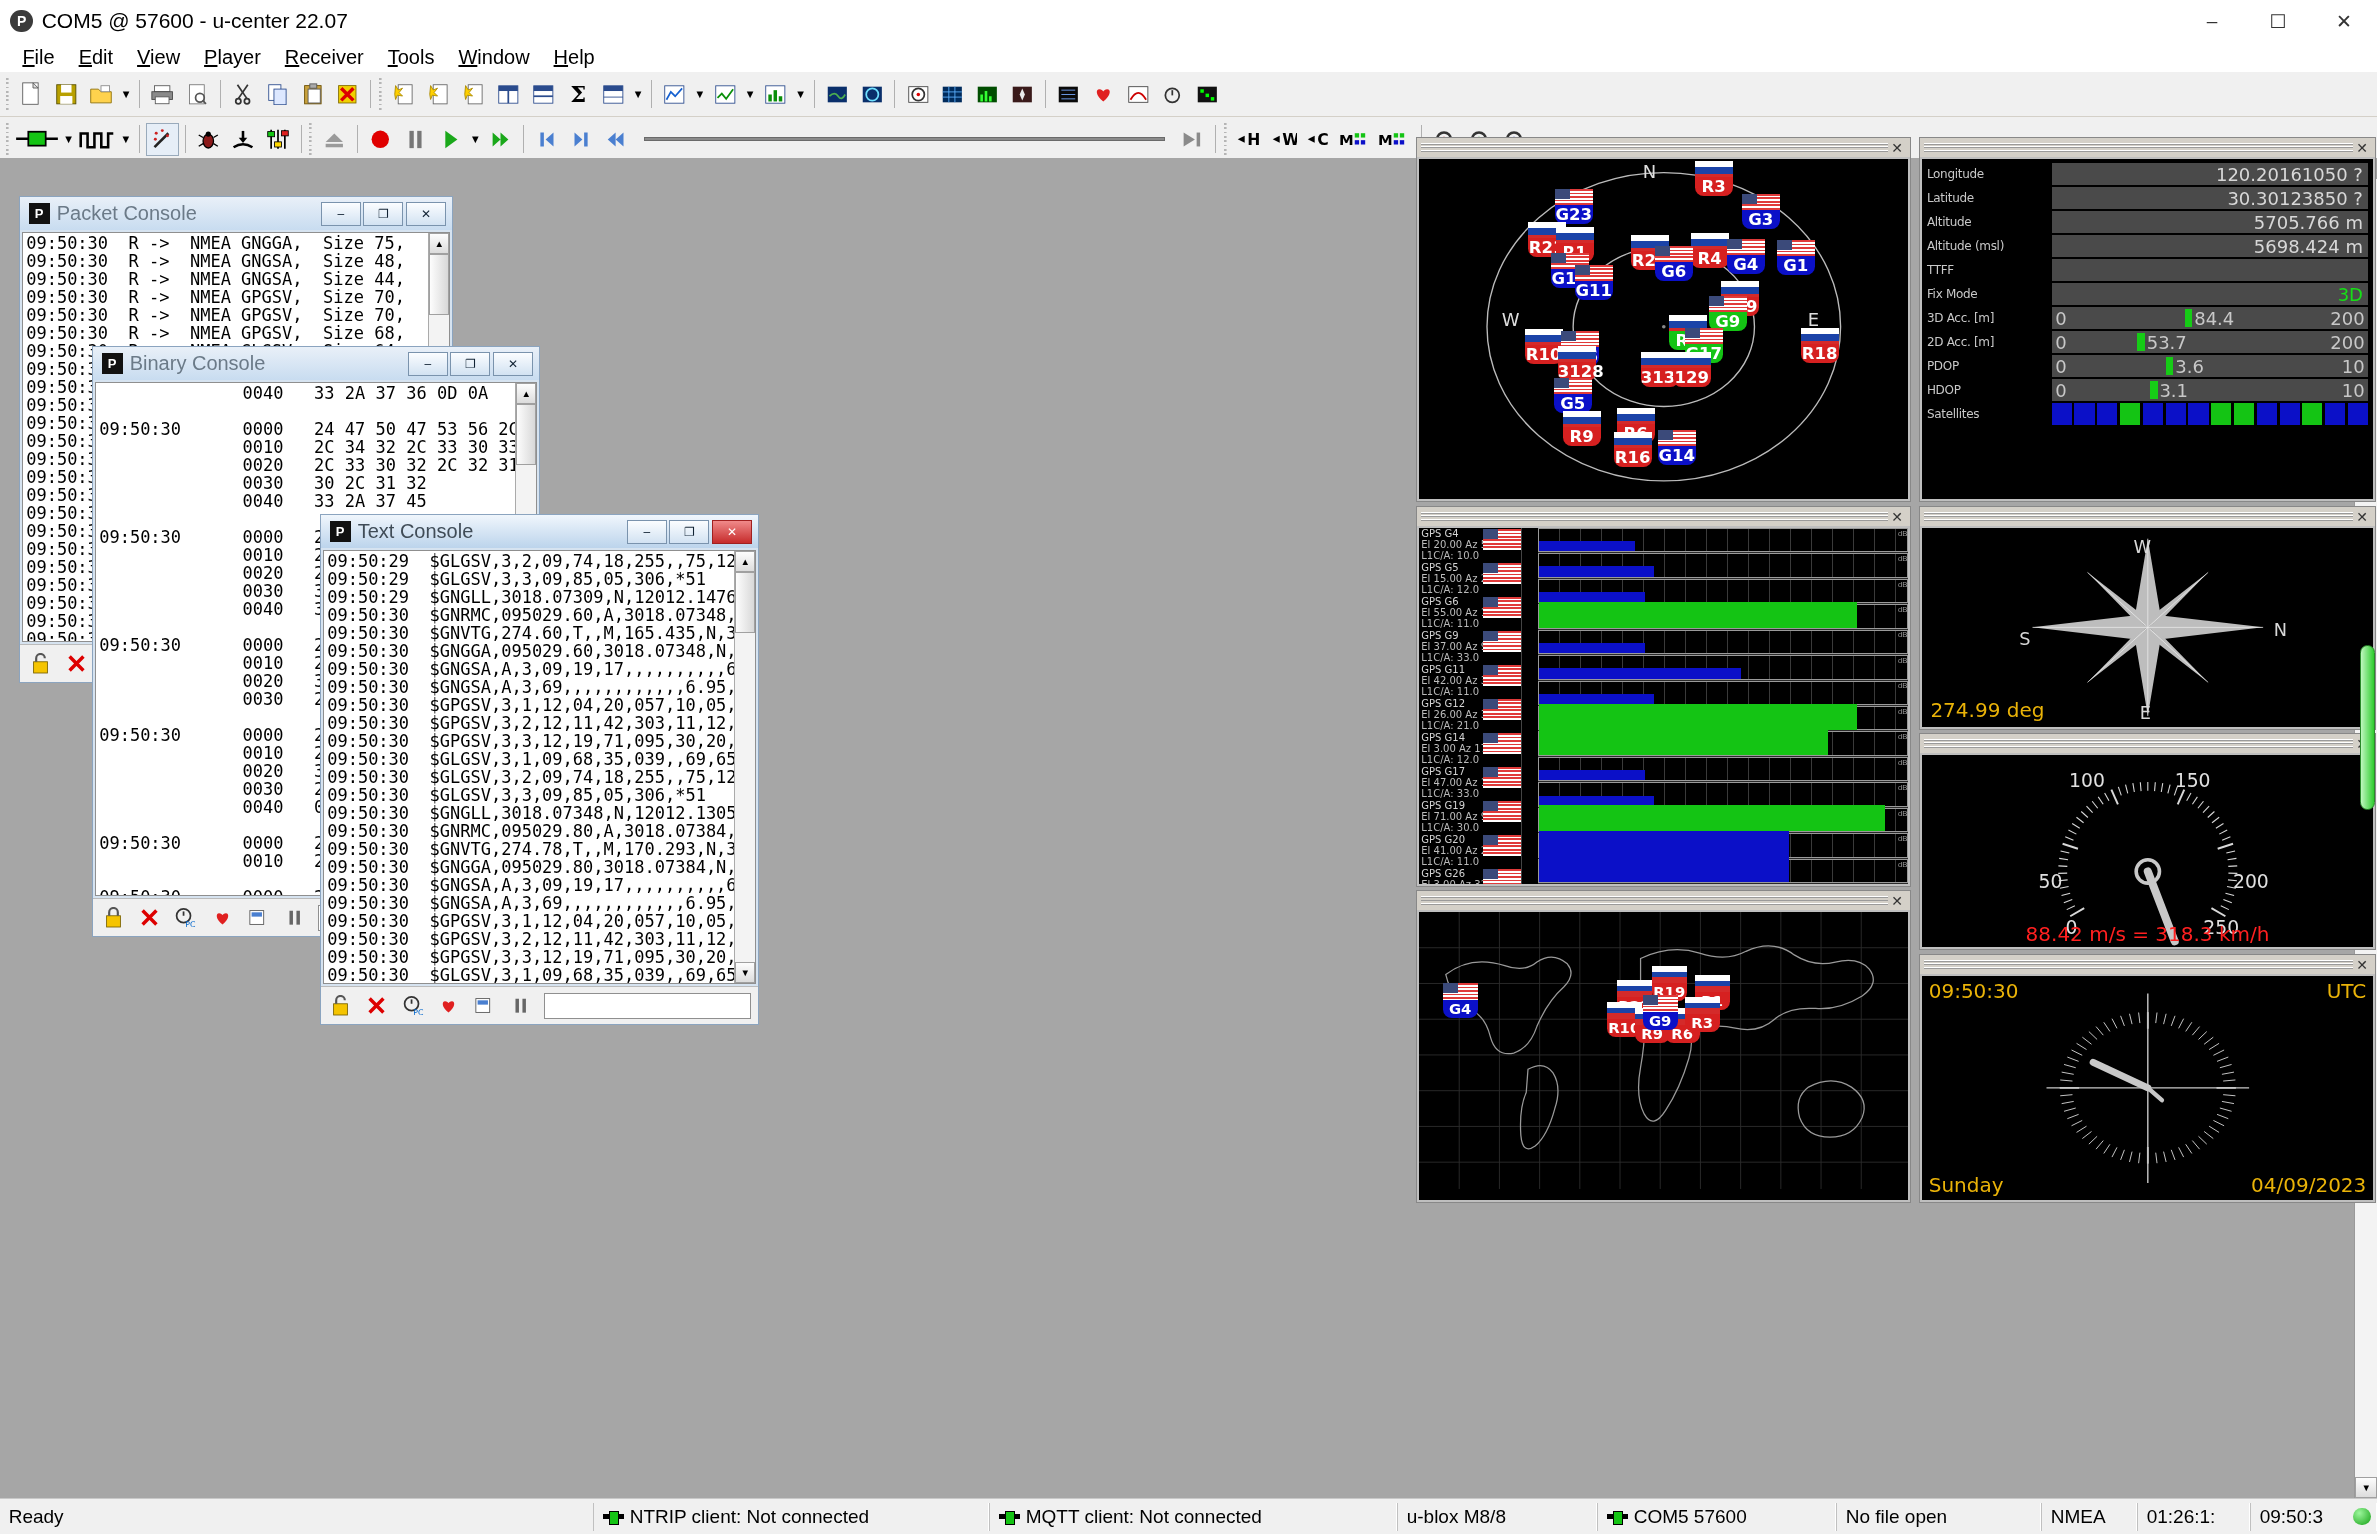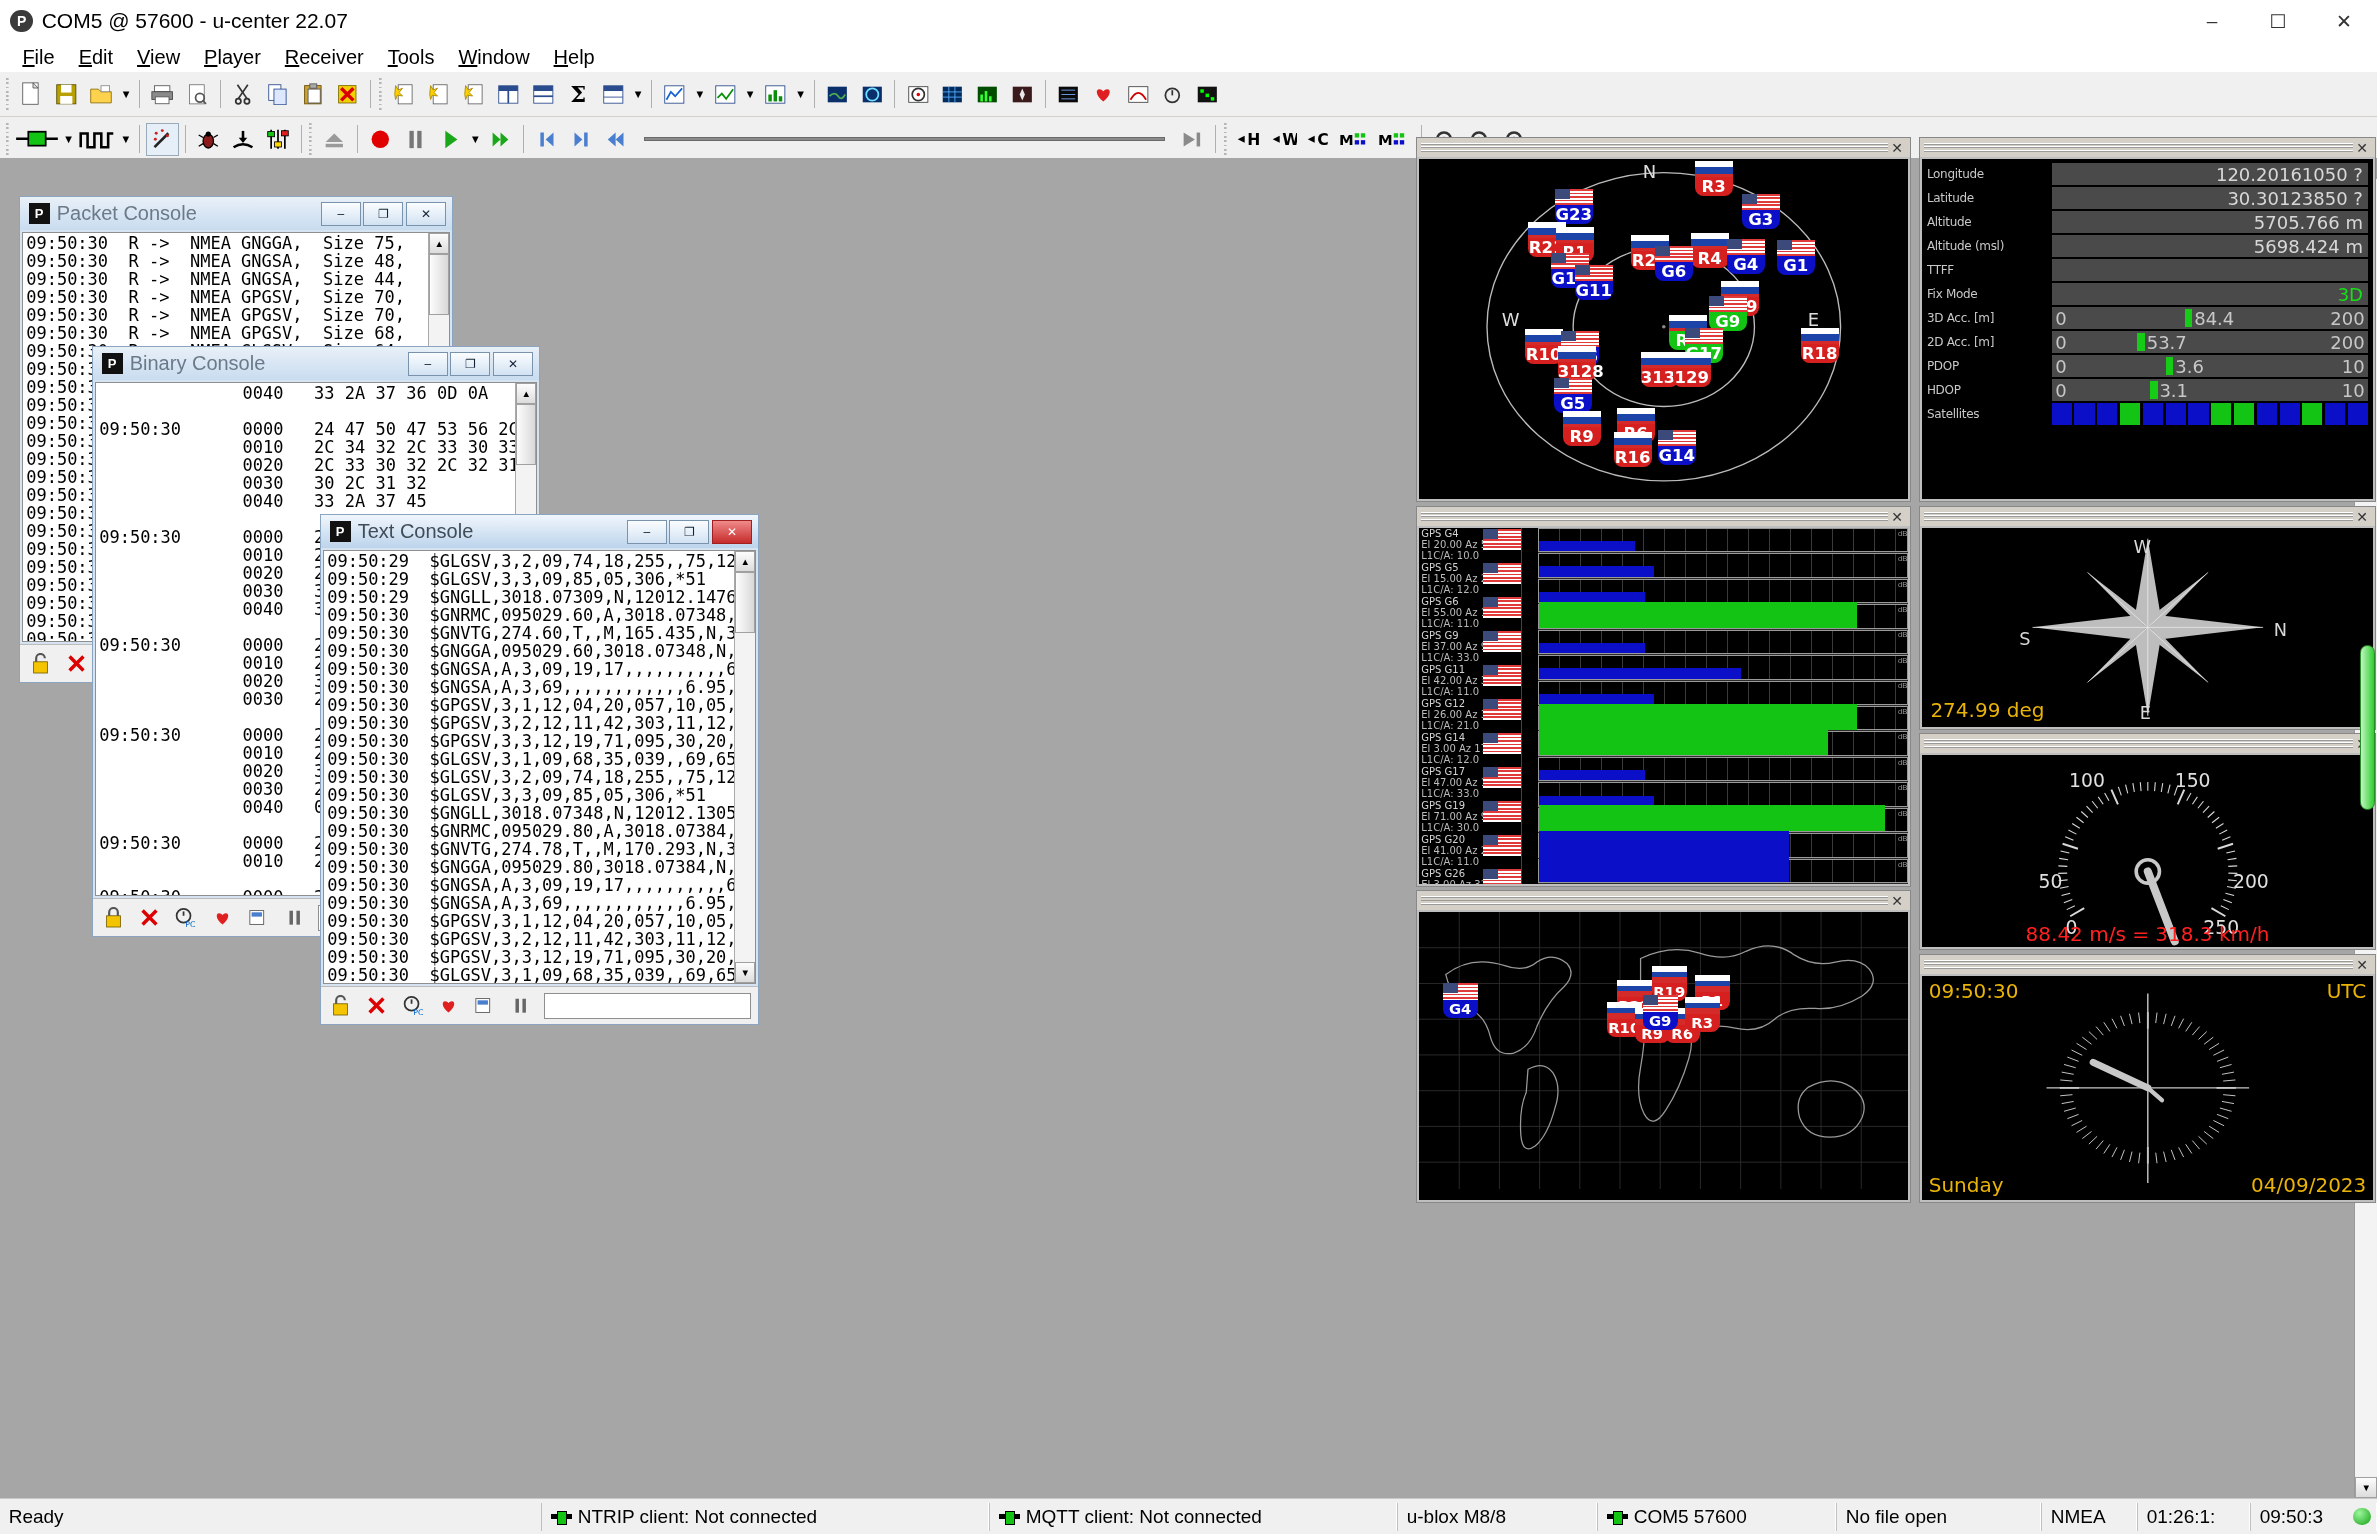--- a/index.html
+++ b/index.html
@@ -1437,21 +1437,21 @@
       <div class="blk-txt" style="left:7px; bottom:3.5px;">Sunday</div>
       <div class="blk-txt" style="right:7px; bottom:3.5px;">04/09/2023</div>
     </div>
   </div>
 
   <div style="position:absolute; right:1.7px; top:487px; width:15.6px; height:165px; background:linear-gradient(to right,#bff7bf,#2ecc2e); border:0.9px solid #2a8a2a; border-radius:7.8px;"></div>
 </div>
 
 <div id="statusbar">
   <div class="sb-cell sb-first">Ready</div>
-  <div class="sb-cell" style="width:448px">
+  <div class="sb-cell" style="width:396px">
     <span class="ic-conn"></span>
     <span>NTRIP client: Not connected</span>
   </div>
   <div class="sb-cell" style="width:408px">
     <span class="ic-conn"></span>
     <span>MQTT client: Not connected</span>
   </div>
   <div class="sb-cell" style="width:200px">u-blox M8/8</div>
   <div class="sb-cell" style="width:239px">
     <span class="ic-conn"></span>

